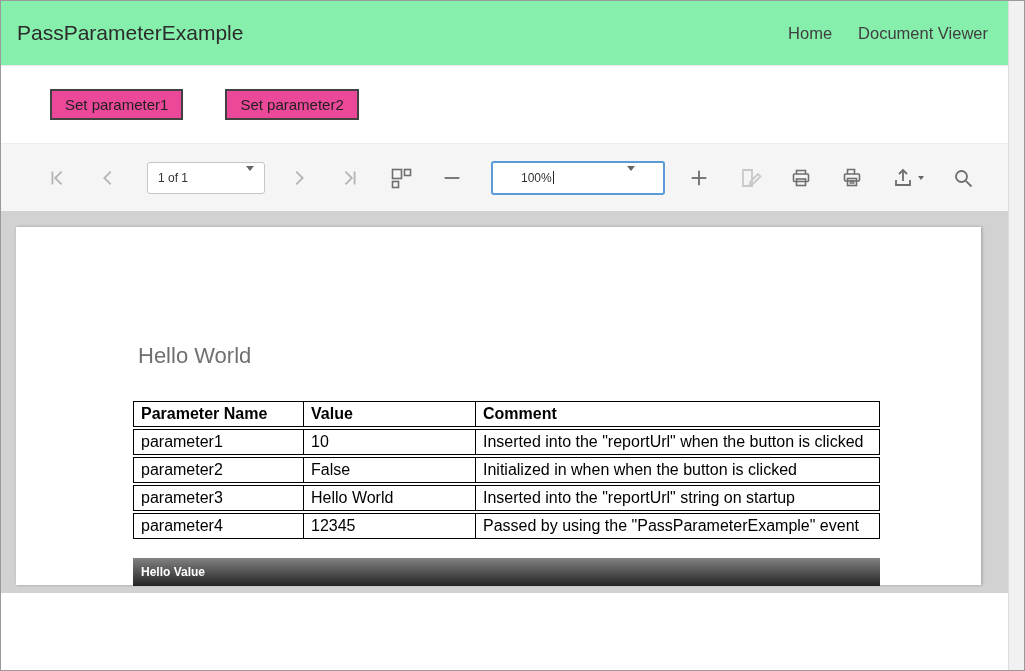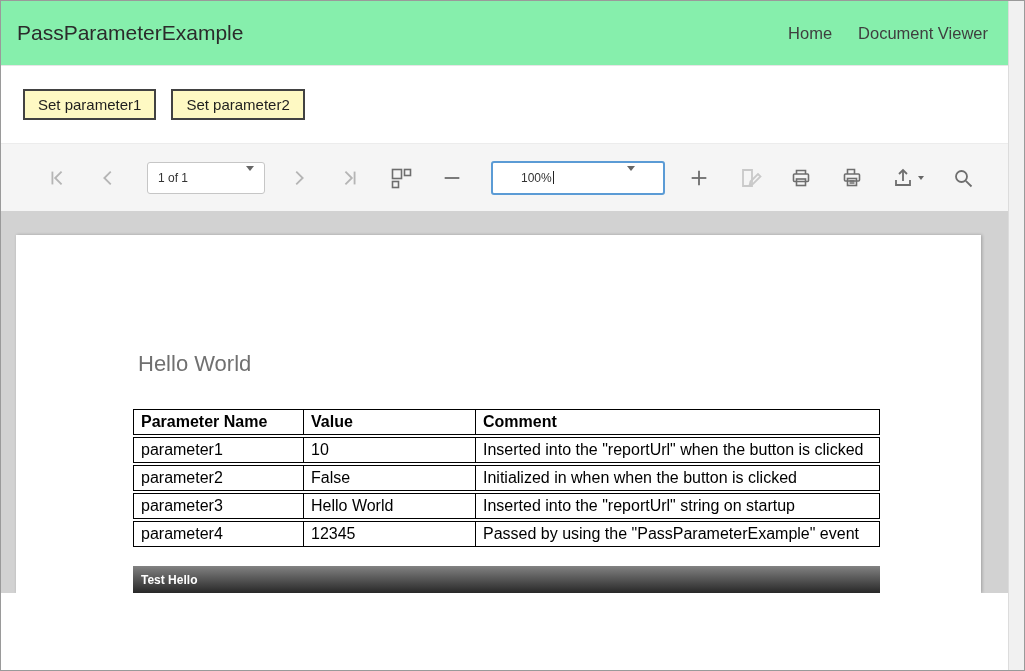--- a/index.html
+++ b/index.html
@@ -13,21 +13,21 @@
   .vscrollbar { width:17px; height:100%; background:#f1f1f1; border-left:1px solid #dcdcdc; }
 
   
   .app-header { height:65px; display:flex; align-items:center; padding:0 20px 0 16px; border-bottom:1px solid #e6e6e6; background:#86efac; flex:0 0 auto; }
   .app-title { font-size:21px; color:#2b2b2b; }
   .top-nav { margin-left:auto; display:flex; gap:26px; }
   .top-nav a { font-size:16.5px; color:#3f3f3f; text-decoration:none; cursor:pointer; }
 
   
   .btn-row { height:77px; display:flex; align-items:center; padding-left:22px; gap:15px; background:#fff; flex:0 0 auto; }
-  .param-btn { font-family:"Liberation Sans", sans-serif; font-size:15px; color:#1f1f1f; background:#fef9c3; border:2px solid #424242; padding:5px 13px; cursor:pointer; }
+  .param-btn { font-family:"Liberation Sans", sans-serif; font-size:15px; color:#1f1f1f; background:#ec4899; border:2px solid #424242; padding:5px 13px; cursor:pointer;margin-left:27px; }
 
   
   .toolbar { height:68px; background:#f5f5f5; border-top:1px solid #ececec; display:flex; align-items:center; padding-left:44px; flex:0 0 auto; }
   .tb-btn { width:24px; height:24px; margin-right:27px; display:flex; align-items:center; justify-content:center; cursor:pointer; flex:0 0 auto; }
   .tb-btn svg { display:block; }
   .c-nav { color:#b5b5b5; }
   .c-en  { color:#6e6e6e; }
   .c-dis { color:#c9c9c9; }
 
   .combo { background:#fff; display:flex; align-items:center; border-radius:3px; font-size:12px; color:#333; flex:0 0 auto; cursor:pointer; }
@@ -36,21 +36,21 @@
   .combo .arrow { margin-left:auto; }
   .caret-down { width:0; height:0; border-left:4px solid transparent; border-right:4px solid transparent; border-top:5px solid #666; }
   .caret-down.sm { border-left-width:3px; border-right-width:3px; border-top-width:4px; margin-left:3px; }
   .text-caret { display:inline-block; width:1px; height:13px; background:#222; margin-left:1px; }
 
   .export-group { display:flex; align-items:center; margin-right:27px; cursor:pointer; }
   .search-btn { margin-left:auto; margin-right:44px; }
 
   
   .viewer-area { height:382px; background:#d2d2d2; position:relative; overflow:hidden; flex:0 0 auto; }
-  .report-page { position:absolute; left:15px; top:24px; width:965px; height:358px; background:#fff; box-shadow:1px 0 3px rgba(0,0,0,0.25); }
+  .report-page { position:absolute; left:15px; top:16px; width:965px; height:358px; background:#fff; box-shadow:1px 0 3px rgba(0,0,0,0.25); }
 
   .report-title { position:absolute; left:122px; top:116px; font-size:22px; color:#707070; }
 
   .report-table { position:absolute; left:117px; top:172px; width:747px; border-collapse:separate; border-spacing:0 2px; }
   .report-table th, .report-table td { border:1px solid #000; border-left:none; font-size:16px; color:#000; text-align:left; padding:3px 7px; height:22px; background:#fff; white-space:nowrap; overflow:hidden; }
   .report-table th:first-child, .report-table td:first-child { border-left:1px solid #000; }
   .report-table th { font-weight:bold; }
   .col-name { width:171px; } .col-value { width:172px; } .col-comment { width:404px; }
 
   .table-footer { position:absolute; left:117px; top:331px; width:747px; height:28px; background:linear-gradient(#828282,#242424); color:#fff; font-size:12px; font-weight:bold; display:flex; align-items:center; padding-left:8px; }
@@ -205,21 +205,21 @@
                 <td>Inserted into the "reportUrl" string on startup</td>
               </tr>
               <tr>
                 <td>parameter4</td>
                 <td>12345</td>
                 <td>Passed by using the "PassParameterExample" event</td>
               </tr>
             </tbody>
         </table>
 
-        <div class="table-footer">Test Hello</div>
+        <div class="table-footer">Hello Value</div>
       </div>
     </div>
 
     <div class="bottom-fill"></div>
 
   </div>
 
   <div class="vscrollbar"></div>
 </div>
 

